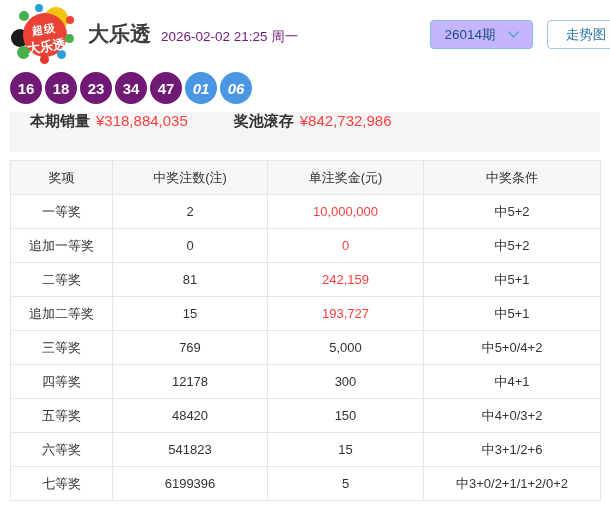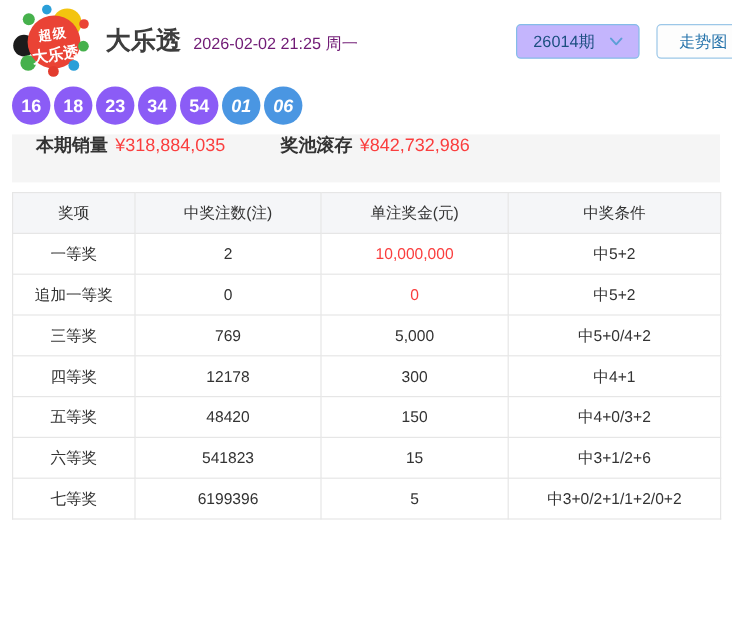--- a/index.html
+++ b/index.html
@@ -37,21 +37,21 @@
   .chevron { width:11px; height:7px; display:block; }
   .trend-button { position:absolute; left:547px; top:20px; width:78px; height:29px;
                   border:1px solid #9cc7e8; border-radius:4px; background:#fdfdfd;
                   font-size:13.5px; color:#2a76ad; text-align:center; line-height:27px;
                   cursor:pointer; }
 
   
   .balls { display:flex; gap:3px; padding:8px 0 0 10px; }
   .ball { width:32px; height:32px; border-radius:50%; color:#fff; font-size:15px;
           font-weight:bold; display:flex; align-items:center; justify-content:center; }
-  .ball.front { background:#8b5cf6; }
+  .ball.front { background:#701a75; }
   .ball.back  { background:#4a96e2;font-style:italic; }
 
   
   .sales { margin:8px 10px 0; height:40px; background:#f5f5f5;
            display:flex; align-items:flex-start; padding-left:20px; font-size:15px; }
   .sales .group { display:flex; align-items:baseline; }
   .sales .group + .group { margin-left:46px; }
   .sales .lbl { font-weight:bold; color:#333; }
   .sales .val { color:#fa3e3e; margin-left:6px; }
 
@@ -96,21 +96,21 @@
       </svg>
     </div>
     <div class="trend-button">走势图</div>
   </div>
 
   <div class="balls">
       <div class="ball front">16</div>
       <div class="ball front">18</div>
       <div class="ball front">23</div>
       <div class="ball front">34</div>
-      <div class="ball front">54</div>
+      <div class="ball front">47</div>
       <div class="ball back">01</div>
       <div class="ball back">06</div>
     </div>
 
   <div class="sales">
     <div class="group">
       <span class="lbl">本期销量</span>
       <span class="val">¥318,884,035</span>
     </div>
     <div class="group">
@@ -141,20 +141,32 @@
           <td class="red">10,000,000</td>
           <td>中5+2</td>
         </tr>
         <tr>
           <td>追加一等奖</td>
           <td>0</td>
           <td class="red">0</td>
           <td>中5+2</td>
         </tr>
         <tr>
+          <td>二等奖</td>
+          <td>81</td>
+          <td class="red">242,159</td>
+          <td>中5+1</td>
+        </tr>
+        <tr>
+          <td>追加二等奖</td>
+          <td>15</td>
+          <td class="red">193,727</td>
+          <td>中5+1</td>
+        </tr>
+        <tr>
           <td>三等奖</td>
           <td>769</td>
           <td>5,000</td>
           <td>中5+0/4+2</td>
         </tr>
         <tr>
           <td>四等奖</td>
           <td>12178</td>
           <td>300</td>
           <td>中4+1</td>

